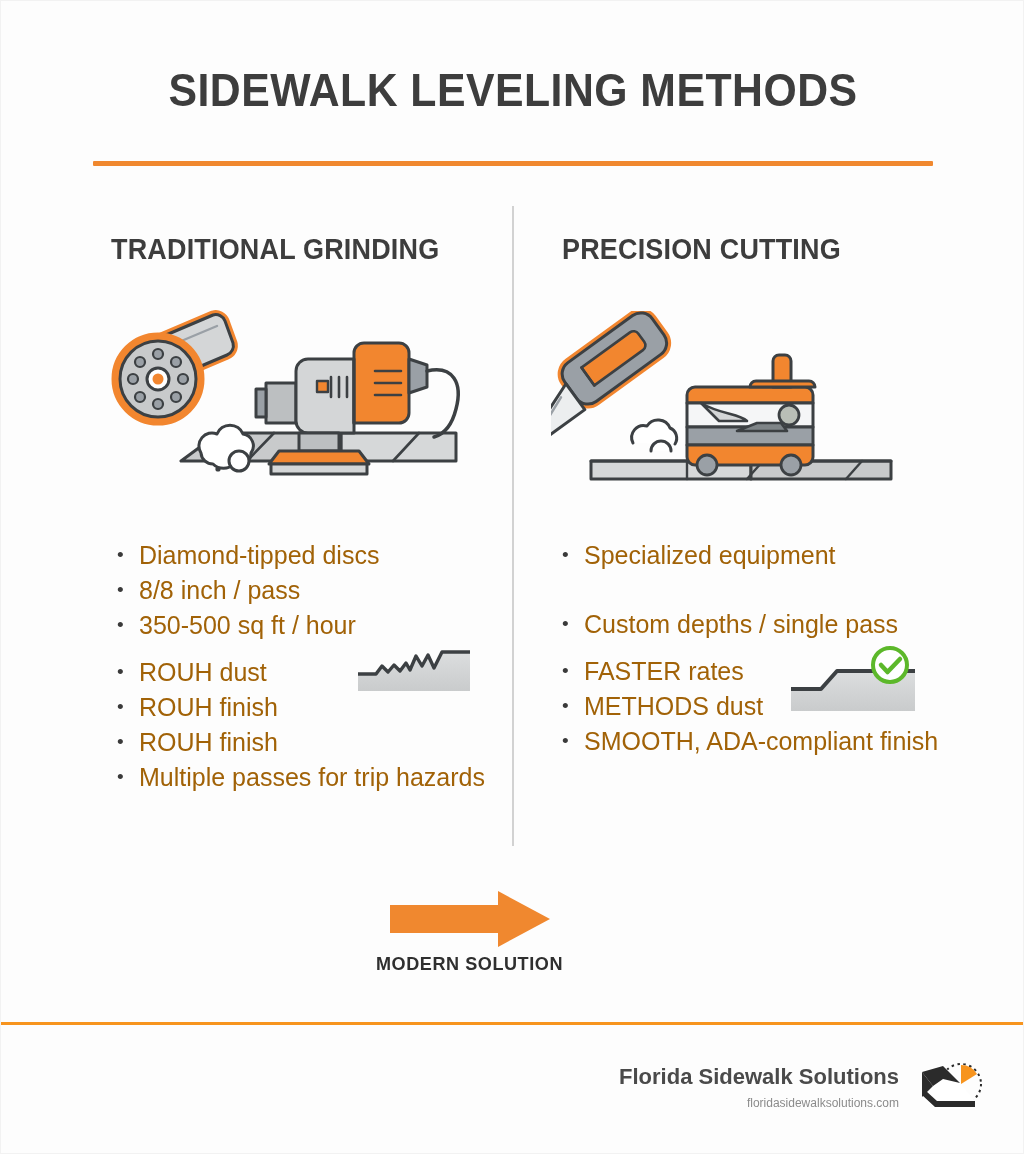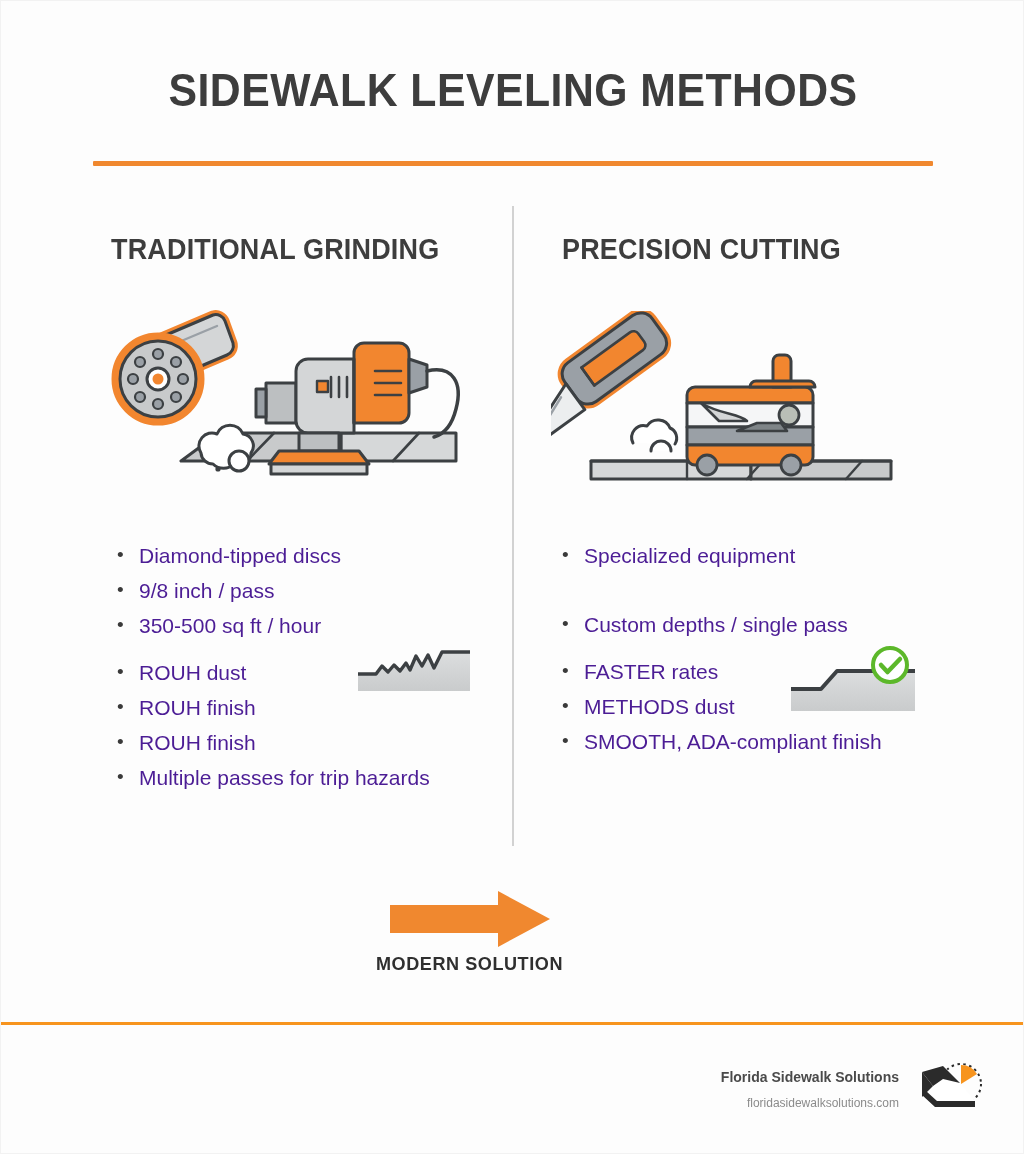--- a/index.html
+++ b/index.html
@@ -79,23 +79,23 @@
     margin: 0;
     padding: 0;
     list-style: none;
   }
   #bullets-left  { top: 542px; left: 110px; width: 390px; }
   #bullets-right { top: 542px; left: 555px; width: 400px; }
 
   .bullets li {
     position: relative;
     padding-left: 28px;
-    font-size: 21px;
+    font-size: 25px;
     line-height: 25px;
-    color: #4c1d95;
+    color: #a16207;
     margin-bottom: 10px;
   }
   .bullets li::before {
     content: "\2022";
     position: absolute;
     left: 6px;
     top: -1px;
     font-size: 19px;
     color: #3a3a3a;
   }
@@ -148,21 +148,21 @@
   #footer {
     position: absolute;
     top: 1058px;
     right: 36px;
     display: flex;
     align-items: center;
     gap: 14px;
   }
   #footer-text { text-align: right; }
   #brand-name {
-    font-size: 14px;
+    font-size: 22px;
     font-weight: bold;
     color: #4a4a4a;
     line-height: 28px;
   }
   #brand-url {
     font-size: 12px;
     color: #8b8b8b;
     line-height: 24px;
   }
   #brand-logo { width: 74px; height: 60px; }
@@ -270,21 +270,21 @@
       <circle cx="156" cy="154" r="10" fill="#9aa0a6" stroke-width="2.8"></circle>
       <circle cx="240" cy="154" r="10" fill="#9aa0a6" stroke-width="2.8"></circle>
 
       <path d="M82 132 A12 12 0 0 1 96 115 A13 13 0 0 1 119 117 A11 11 0 0 1 124 133" fill="#ffffff"></path>
       <path d="M100 140 A10 10 0 1 1 120 140" fill="#ffffff"></path>
     </g>
   </svg>
 
   <ul class="bullets" id="bullets-left">
     <li>Diamond-tipped discs</li>
-    <li>9/8 inch / pass</li>
+    <li>8/8 inch / pass</li>
     <li class="gap-after">350-500 sq ft / hour</li>
     <li>ROUH dust</li>
     <li>ROUH finish</li>
     <li>ROUH finish</li>
     <li>Multiple passes for trip hazards</li>
   </ul>
 
   <ul class="bullets" id="bullets-right">
     <li class="gap-after-big">Specialized equipment</li>
     <li class="gap-after">Custom depths / single pass</li>

